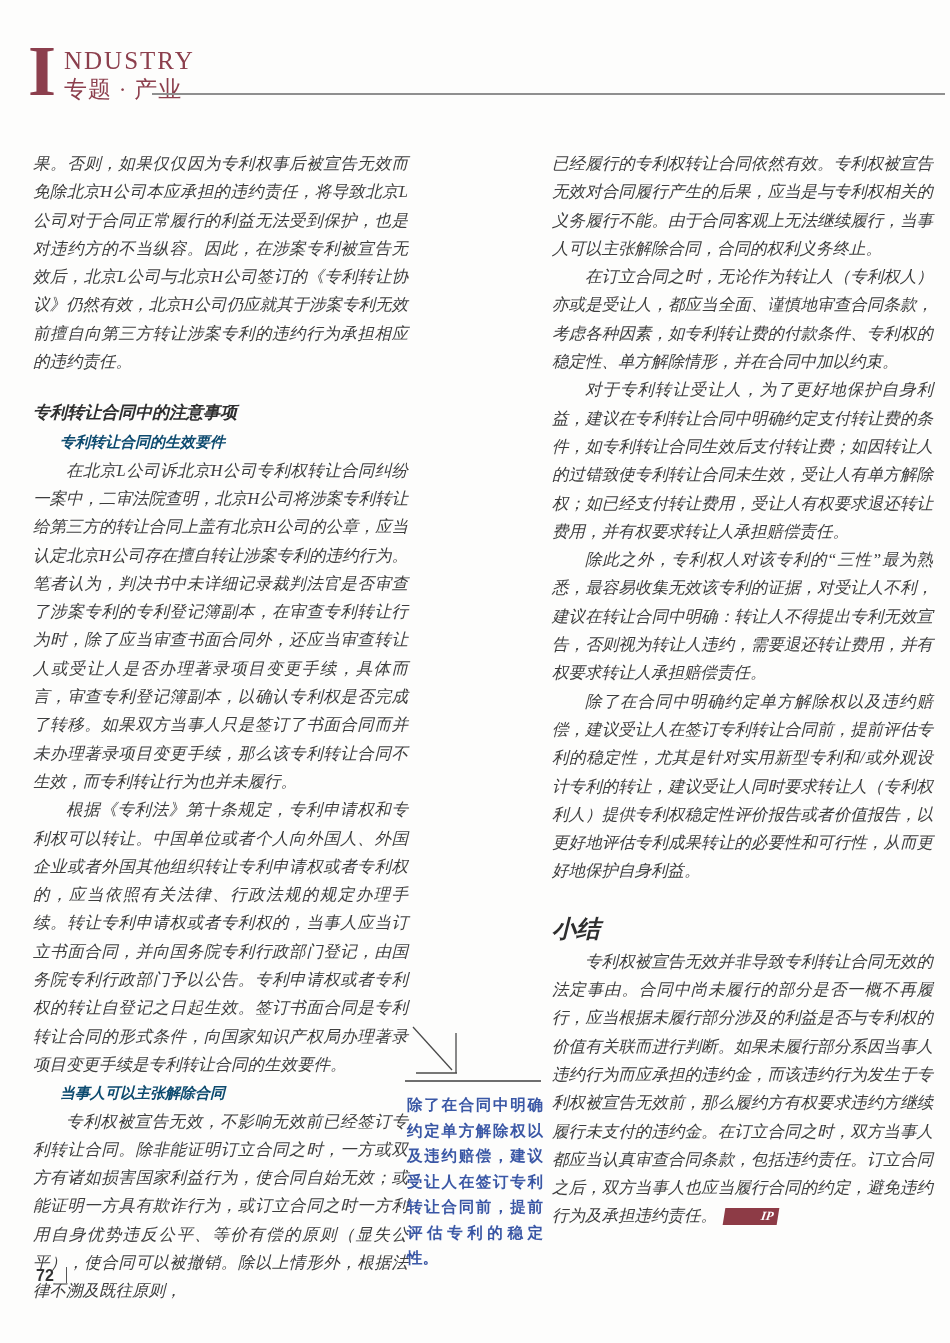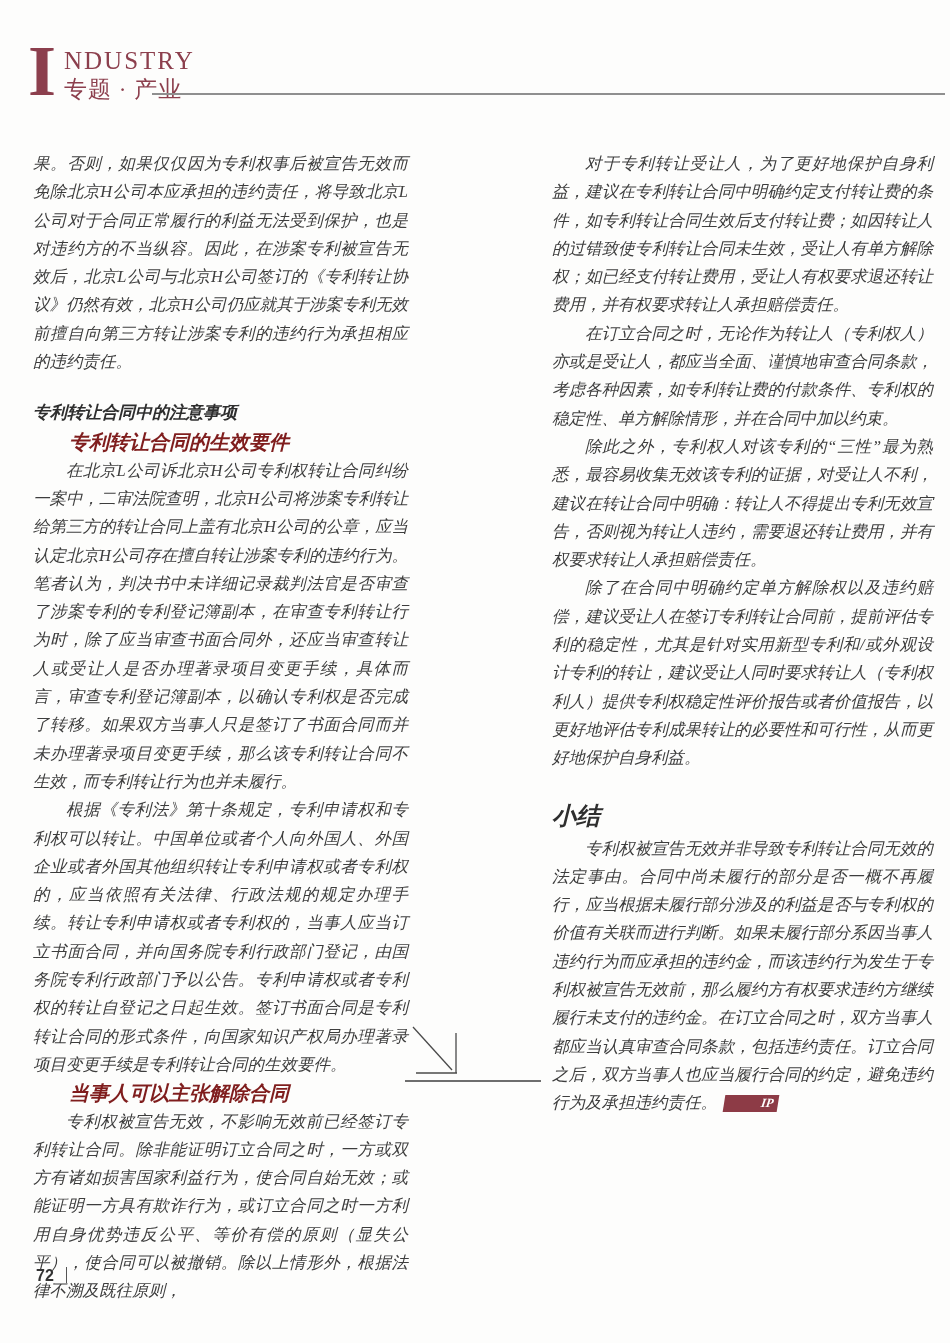--- a/index.html
+++ b/index.html
@@ -49,22 +49,22 @@
   .para.cont{text-indent:0;}
   .sec-heading{
     margin:22px 0 0 0;
     font-family:"Liberation Sans","DejaVu Sans",sans-serif;
     font-weight:bold;font-size:17px;line-height:30px;
     color:#2e2e2e;text-indent:0;
   }
   .sub-heading{
     margin:0;
     font-family:"Liberation Sans","DejaVu Sans",sans-serif;
-    font-weight:bold;font-size:20px;line-height:28.3px;
-    color:#7f1d1d;text-indent:1.8em;
+    font-weight:bold;font-size:15px;line-height:28.3px;
+    color:#0c4a6e;text-indent:1.8em;
   }
   .summary-heading{
     margin:28px 0 4px 0;
     font-family:"Liberation Sans","DejaVu Sans",sans-serif;
     font-weight:bold;font-size:24px;line-height:30px;
     color:#2e2e2e;text-indent:0;
   }
   
   .callout-arrow{position:absolute;left:405px;top:1020px;}
   .callout-rule{
@@ -122,24 +122,26 @@
   </div>
 
   <div class="callout-arrow">
     <svg width="140" height="60" viewBox="0 0 140 60" xmlns="http://www.w3.org/2000/svg">
       <line x1="8" y1="7" x2="47" y2="50" stroke="#4a4a4a" stroke-width="1.3"></line>
       <line x1="51" y1="13" x2="51" y2="53" stroke="#4a4a4a" stroke-width="1.3"></line>
       <line x1="11" y1="53" x2="52" y2="53" stroke="#4a4a4a" stroke-width="1.3"></line>
     </svg>
   </div>
   <div class="callout-rule"></div>
+  <div class="callout-text">除了在合同中明确约定单方解除权以及违约赔偿，建议受让人在签订专利转让合同前，提前评估专利的稳定性。</div>
 
   <div class="col col-right">
+    <p class="para cont">已经履行的专利权转让合同依然有效。专利权被宣告无效对合同履行产生的后果，应当是与专利权相关的义务履行不能。由于合同客观上无法继续履行，当事人可以主张解除合同，合同的权利义务终止。</p>
+    <p class="para">在订立合同之时，无论作为转让人（专利权人）亦或是受让人，都应当全面、谨慎地审查合同条款，考虑各种因素，如专利转让费的付款条件、专利权的稳定性、单方解除情形，并在合同中加以约束。</p>
     <p class="para">对于专利转让受让人，为了更好地保护自身利益，建议在专利转让合同中明确约定支付转让费的条件，如专利转让合同生效后支付转让费；如因转让人的过错致使专利转让合同未生效，受让人有单方解除权；如已经支付转让费用，受让人有权要求退还转让费用，并有权要求转让人承担赔偿责任。</p>
-    <p class="para">在订立合同之时，无论作为转让人（专利权人）亦或是受让人，都应当全面、谨慎地审查合同条款，考虑各种因素，如专利转让费的付款条件、专利权的稳定性、单方解除情形，并在合同中加以约束。</p>
     <p class="para">除此之外，专利权人对该专利的“三性”最为熟悉，最容易收集无效该专利的证据，对受让人不利，建议在转让合同中明确：转让人不得提出专利无效宣告，否则视为转让人违约，需要退还转让费用，并有权要求转让人承担赔偿责任。</p>
     <p class="para">除了在合同中明确约定单方解除权以及违约赔偿，建议受让人在签订专利转让合同前，提前评估专利的稳定性，尤其是针对实用新型专利和/或外观设计专利的转让，建议受让人同时要求转让人（专利权利人）提供专利权稳定性评价报告或者价值报告，以更好地评估专利成果转让的必要性和可行性，从而更好地保护自身利益。</p>
     <h2 class="summary-heading">小结</h2>
     <p class="para"><span>专利权被宣告无效并非导致专利转让合同无效的法定事由。合同中尚未履行的部分是否一概不再履行，应当根据未履行部分涉及的利益是否与专利权的价值有关联而进行判断。如果未履行部分系因当事人违约行为而应承担的违约金，而该违约行为发生于专利权被宣告无效前，那么履约方有权要求违约方继续履行未支付的违约金。在订立合同之时，双方当事人都应当认真审查合同条款，包括违约责任。订立合同之后，双方当事人也应当履行合同的约定，避免违约行为及承担违约责任。</span><span class="ip-badge">IP</span></p>
   </div>
 
   <div class="footer">
     <span>72</span>
     <span class="footer-divider"></span>
   </div>

